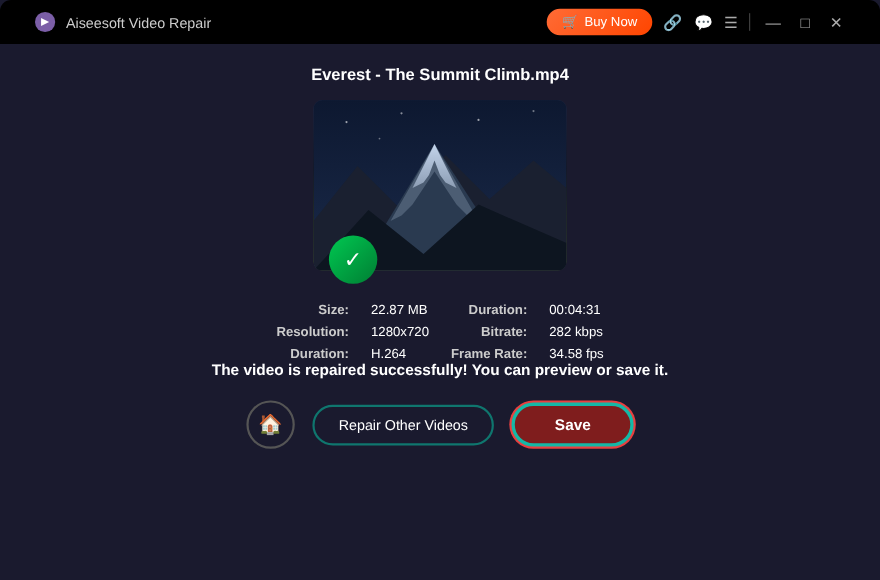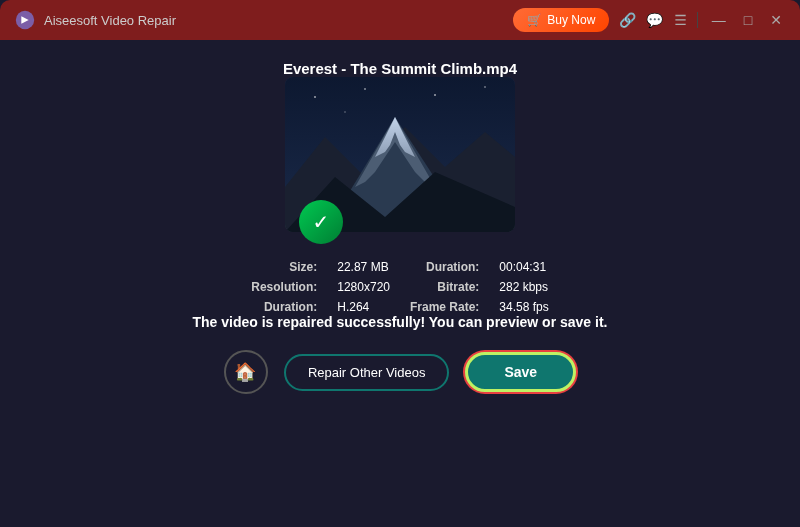--- a/index.html
+++ b/index.html
@@ -11,22 +11,22 @@
       font-family: 'Segoe UI', Arial, sans-serif;
       color: #fff;
       overflow: hidden;
       border-radius: 10px;
     }
 
     .title-bar {
       display: flex;
       align-items: center;
       justify-content: space-between;
-      padding: 8px 14px;
-      background: #7f1d1d;
+      padding: 8px 30px;
+      background: #000000;
       height: 40px;
     }
 
     .title-bar-left {
       display: flex;
       align-items: center;
       gap: 8px;
     }
 
     .app-logo {
@@ -82,20 +82,21 @@
       flex-direction: column;
       align-items: center;
       padding: 20px 40px;
       height: calc(527px - 40px);
     }
 
     .video-title {
       font-size: 15px;
       font-weight: 600;
       color: #fff;
+      margin-bottom: 14px;
     }
 
     .video-thumbnail-wrapper {
       position: relative;
       width: 230px;
       height: 155px;
       margin-bottom: 18px;
     }
 
     .video-thumbnail {
@@ -195,22 +196,22 @@
       background: transparent;
       color: #fff;
       border-radius: 22px;
       padding: 9px 22px;
       font-size: 13px;
       cursor: pointer;
       white-space: nowrap;
     }
 
     .save-btn {
-      background: #0f766e;
-      border: 3px solid #bef264;
+      background: #7f1d1d;
+      border: 3px solid #14b8a6;
       color: #fff;
       border-radius: 22px;
       padding: 9px 36px;
       font-size: 14px;
       font-weight: 600;
       cursor: pointer;
       box-shadow: 0 0 0 2px #e84040;
     }
   </style>
 </head>

